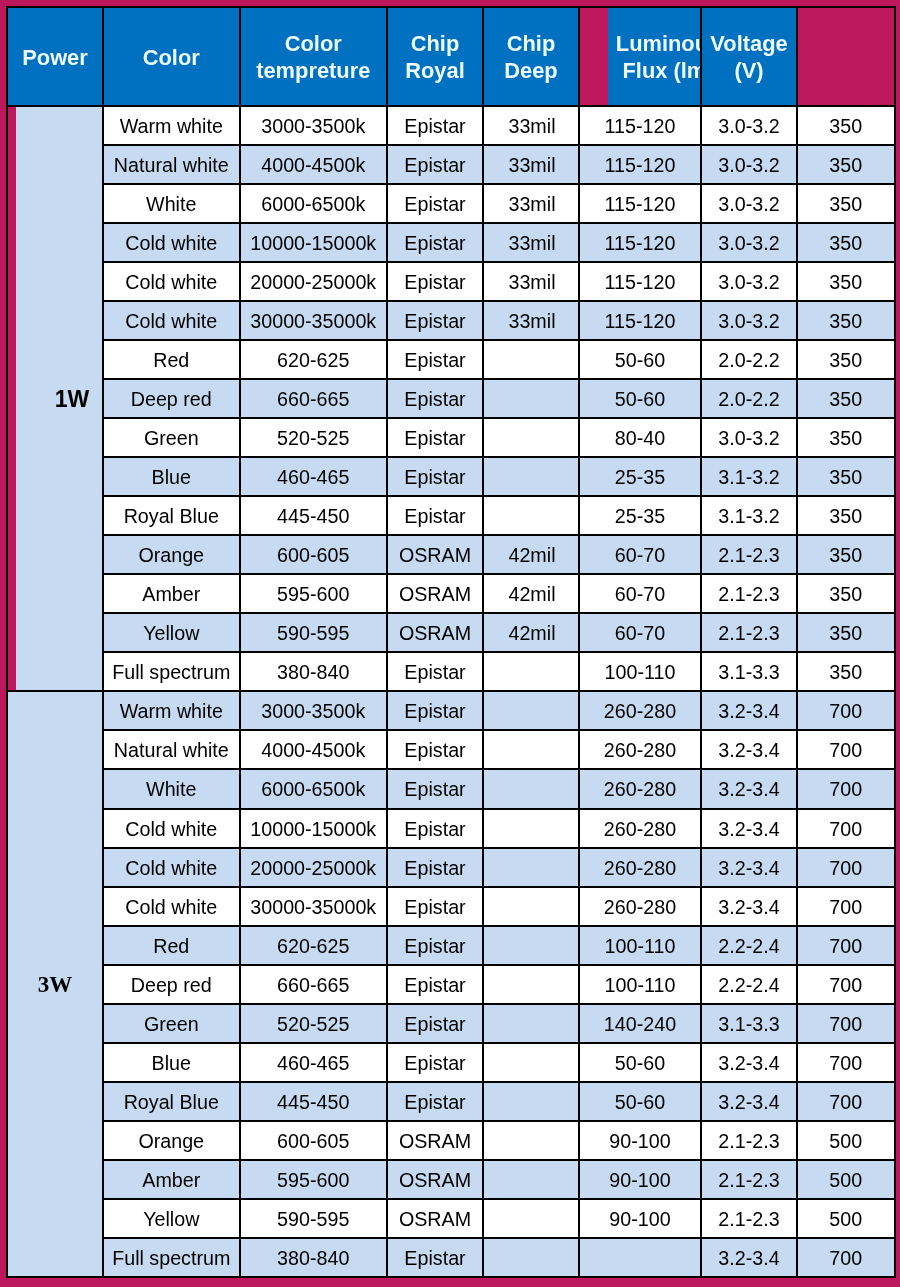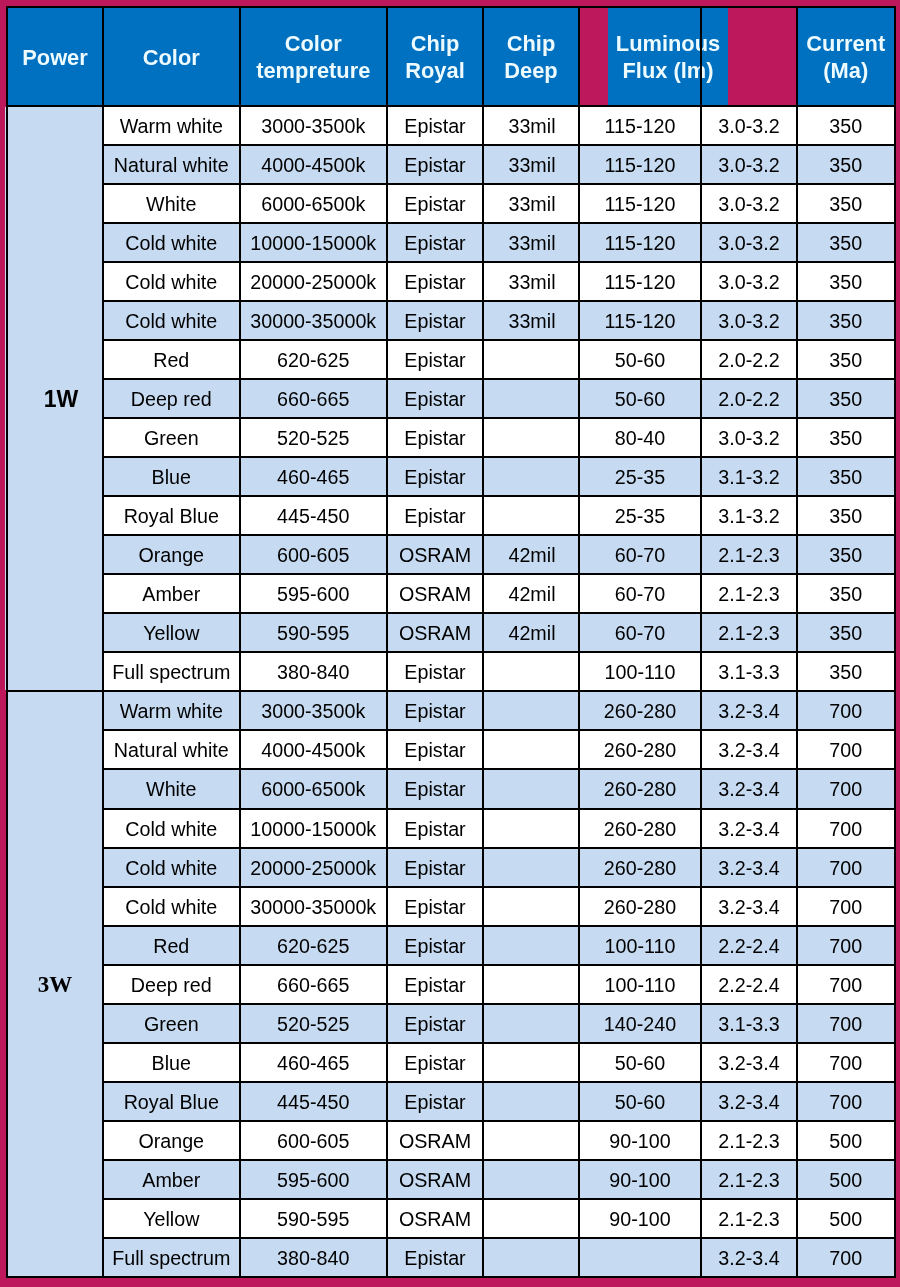--- a/index.html
+++ b/index.html
@@ -65,21 +65,21 @@
 .dr21{top:926.64px;}
 .dr22{top:965.68px;}
 .dr23{top:1004.72px;}
 .dr24{top:1043.76px;}
 .dr25{top:1082.80px;}
 .dr26{top:1121.84px;}
 .dr27{top:1160.88px;}
 .dr28{top:1199.92px;}
 .dr29{top:1238.96px;}
 .datacell{height:37.04px;}
-.pc0{left:5px;top:106.80px;width:112px;height:583.60px;}
+.pc0{left:16px;top:106.80px;width:112px;height:583.60px;}
 .pc1{left:8.00px;top:692.40px;width:94.00px;height:583.60px;font-family:Liberation Serif, serif;}
 .vl0{left:6.00px;top:6.00px;width:2.00px;height:1272.00px;}
 .vl1{left:102.00px;top:6.00px;width:2.00px;height:1272.00px;}
 .vl2{left:238.50px;top:6.00px;width:2.00px;height:1272.00px;}
 .vl3{left:386.00px;top:6.00px;width:2.00px;height:1272.00px;}
 .vl4{left:482.00px;top:6.00px;width:2.00px;height:1272.00px;}
 .vl5{left:578.00px;top:6.00px;width:2.00px;height:1272.00px;}
 .vl6{left:700.00px;top:6.00px;width:2.00px;height:1272.00px;}
 .vl7{left:796.00px;top:6.00px;width:2.00px;height:1272.00px;}
 .vl8{left:893.50px;top:6.00px;width:2.00px;height:1272.00px;}
@@ -149,24 +149,24 @@
             <span class="hl1">Chip</span>
             <span class="hl1 hl2">Deep</span>
           </span>
         </div>
       <div class="cell head hc5">
           <span class="htxt">
             <span class="hl1">Luminous</span>
             <span class="hl1 hl2">Flux (lm)</span>
           </span>
         </div>
-      <div class="cell head hc7">
-          <span class="htxt">
-            <span class="hl1">Current</span>
-            <span class="hl1 hl2">(Ma)</span>
+      <div class="cell head hc6">
+          <span class="htxt">
+            <span class="hl1">Voltage</span>
+            <span class="hl1 hl2">(V)</span>
           </span>
         </div>
     </div>
     <div class="layer">
       <div class="cell pwcell pc0">
           <span class="pwtxt">1W</span>
         </div>
       <div class="cell pwcell pc1">
           <span class="pwtxt">3W</span>
         </div>

